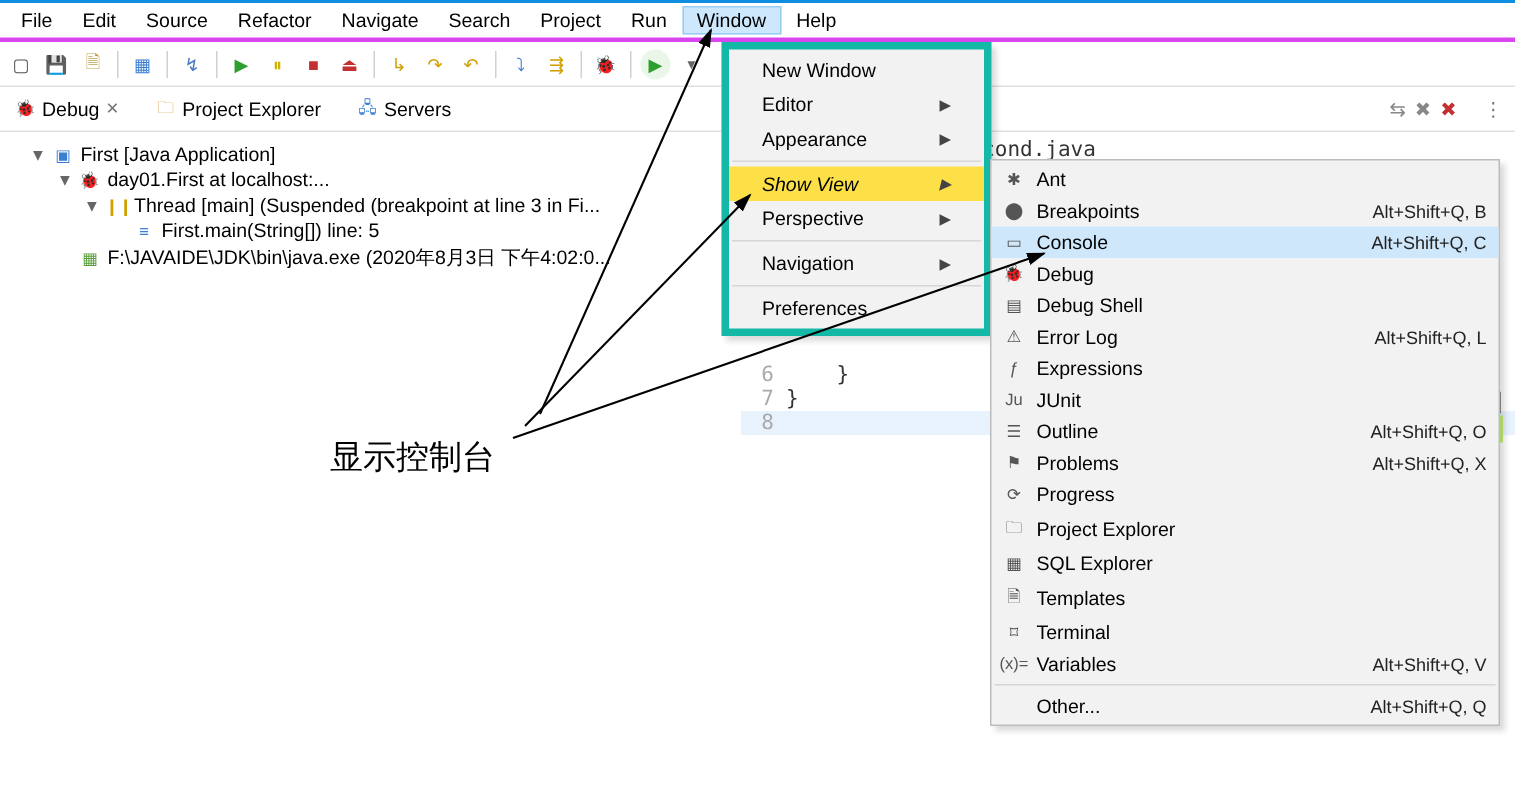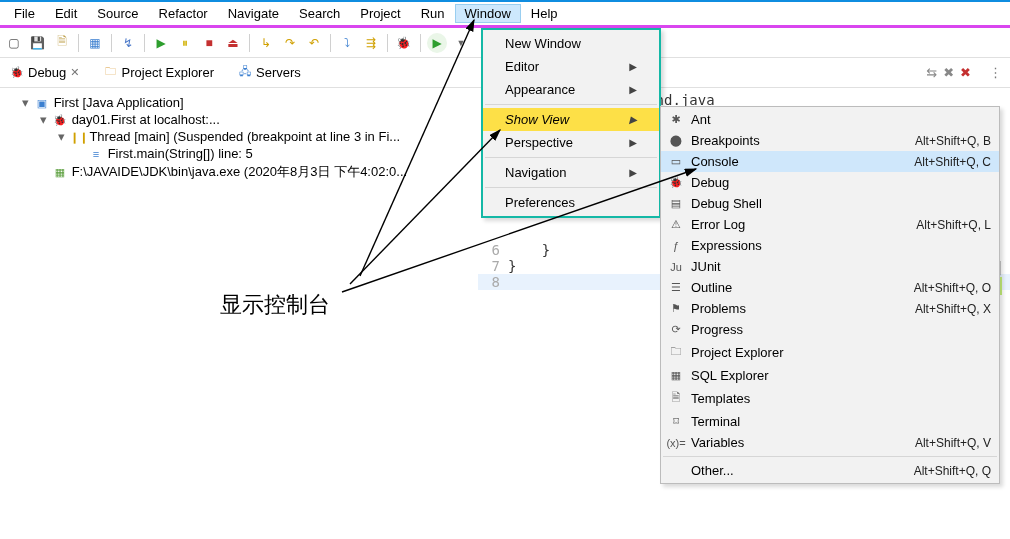--- a/index.html
+++ b/index.html
@@ -8,34 +8,34 @@
   .menubar .mitem { padding: 2px 10px; cursor: default; }
   .menubar .mitem.open { background: #cde8fd; border: 1px solid #99cef0; padding: 1px 9px; }
   .toolbar { display: flex; align-items: center; padding: 2px 4px; height: 30px; border-bottom: 1px solid #e0e0e0; gap: 4px; }
   .toolbar .tbtn { width: 20px; height: 20px; display: inline-flex; align-items: center; justify-content: center; color: #555; font-size: 12px; }
   .toolbar .sep { width: 1px; height: 18px; background: #d0d0d0; margin: 0 2px; }
   .tabrow { display: flex; align-items: center; height: 30px; border-bottom: 1px solid #e0e0e0; padding-left: 4px; gap: 12px; }
   .tabrow .tab { display: flex; align-items: center; gap: 4px; padding: 4px 6px; }
   .tabrow .icon { width: 14px; height: 14px; display: inline-flex; align-items: center; justify-content: center; font-size: 11px; }
   .tabrow .x { color: #777; font-size: 11px; }
   .minitool { margin-left: auto; display: flex; gap: 6px; padding-right: 8px; color: #888; }
-  .main { position: relative; display: flex; height: calc(100% - 88px); }
+  .main { position: relative; display: flex; height: calc(100% - 88px); gap: 16px; }
   .leftpane { flex: 0 0 478px; padding: 6px 4px; background: #fff; font-size: 13px; }
   .tree ul { list-style: none; margin: 0; padding-left: 18px; }
   .tree li { padding: 1px 0; white-space: nowrap; }
   .tree .caret { display: inline-block; width: 12px; color: #666; }
   .tree .ic { display: inline-block; width: 16px; text-align: center; font-size: 11px; }
   .rightpane { flex: 1; position: relative; font-family: Consolas, monospace; font-size: 14px; color: #333; }
   .editortabs { display: flex; gap: 20px; padding: 4px 40px; }
   .editortabs .etb { display: flex; align-items: center; gap: 4px; }
   .codeline { display: flex; }
   .gutter { width: 30px; text-align: right; color: #aaa; padding-right: 8px; }
   .codeline .code { white-space: pre; }
   .hl { background: #e8f2fd; }
-  .window-menu { position: absolute; left: 481px; top: 26px; width: 180px; background: #f2f2f2; border: 2px solid #14b8a6; z-index: 10; padding: 2px 0; box-shadow: 3px 3px 4px rgba(0,0,0,0.15); }
+  .window-menu { position: absolute; left: 481px; top: 26px; width: 180px; background: #f2f2f2; border: 5px solid #14b8a6; z-index: 10; padding: 2px 0; box-shadow: 3px 3px 4px rgba(0,0,0,0.15); }
   .window-menu .mi { padding: 4px 22px 4px 22px; display: flex; justify-content: space-between; align-items: center; }
   .window-menu .mi.sel { background: #fde047; font-style: italic; }
   .window-menu .msep { height: 1px; background: #d6d6d6; margin: 3px 2px; }
   .window-menu .arrow { color: #444; font-size: 10px; }
   .submenu { position: absolute; left: 660px; top: 104px; width: 340px; background: #f2f2f2; border: 1px solid #bcbcbc; z-index: 11; padding: 2px 0; box-shadow: 3px 3px 4px rgba(0,0,0,0.15); }
   .submenu .si { padding: 3px 8px 3px 6px; display: flex; align-items: center; gap: 6px; }
   .submenu .si.sel { background: #cfe7fb; }
   .submenu .si .sicon { width: 18px; display: inline-flex; justify-content: center; color: #555; font-size: 11px; }
   .submenu .si .slab { flex: 1; }
   .submenu .si .skey { color: #222; font-size: 12px; }

